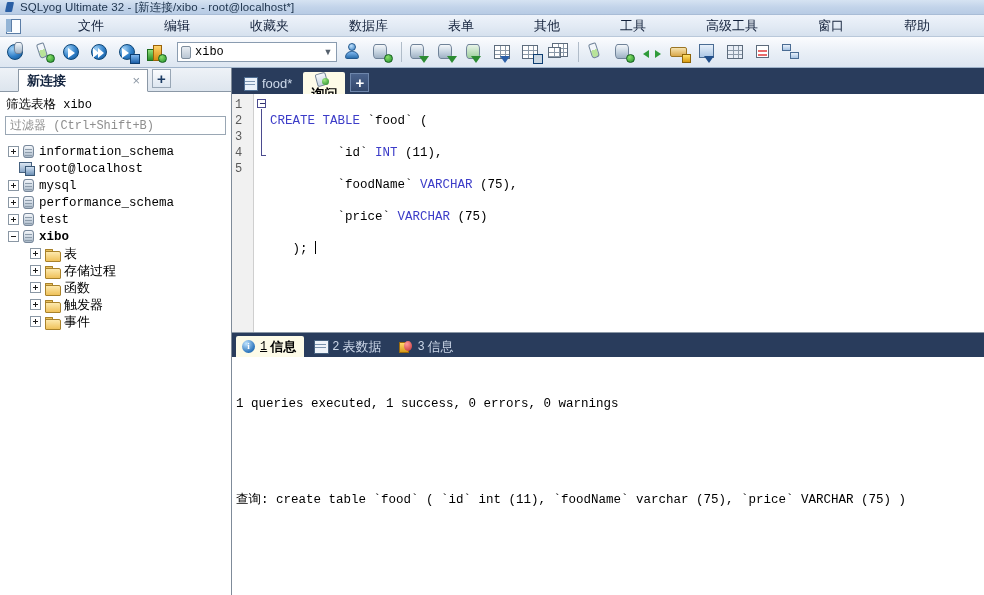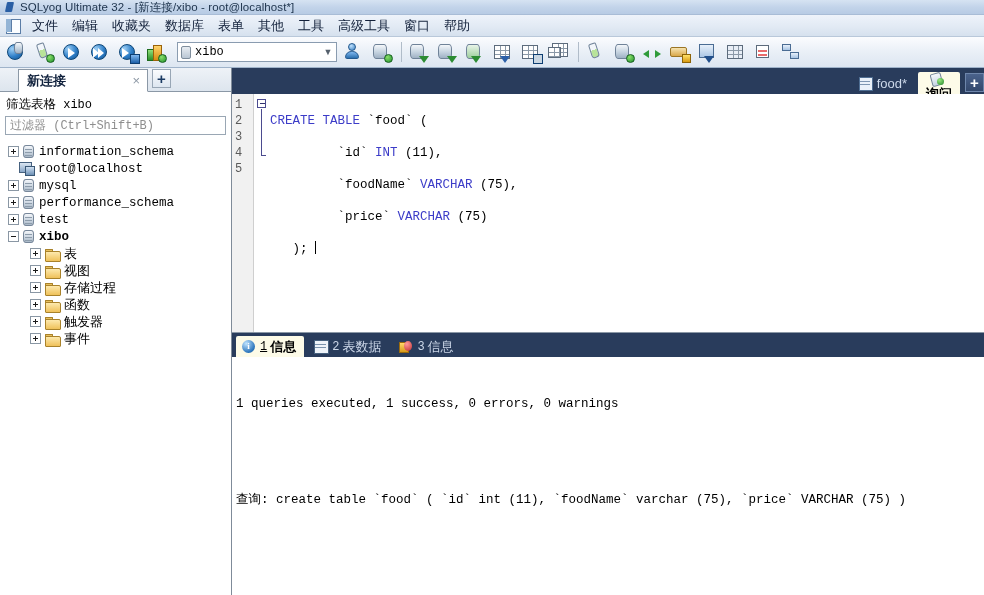--- a/index.html
+++ b/index.html
@@ -41,20 +41,21 @@
     white-space: nowrap; letter-spacing: 0.1px;
   }
 
   
   .menubar {
     height: 22px;
     background: linear-gradient(to bottom, #eef3fa 0%, #e2eaf4 55%, #d6e1ee 100%);
     display: flex; align-items: center;
     border-bottom: 1px solid #b9c8da;
     padding-left: 2px;
+    gap: 46px;
   }
   .menu-appicon {
     width: 18px; height: 16px;
     margin: 0 3px 0 2px;
     position: relative; flex: none;
   }
   .menu-appicon::before {
     content:""; position:absolute; left:2px; top:1px;
     width:13px; height:13px;
     background:#fbfdff;
@@ -421,21 +422,20 @@
     background: #f3f3f3;
     min-width: 0;
   }
 
   .editor-tabstrip {
     height: 26px;
     background: #293c5c;
     display: flex; align-items: flex-end;
     padding-left: 4px;
     flex: none;
-    justify-content: flex-end;
   }
   .etab {
     height: 22px;
     display: flex; align-items: center;
     padding: 0 8px;
     margin-right: 3px;
     color: #cdd9ea;
     font-size: 13px;
     border-radius: 2px 2px 0 0;
     position: relative;
@@ -839,25 +839,20 @@
         <div class="tnode lvl1">
           <span class="expander"></span>
           <span class="icon-db"></span>
           <span class="tlabel bold">xibo</span>
         </div>
 
         <div class="tnode lvl2">
           <span class="expander plus"></span>
           <span class="icon-folder"></span>
           <span class="tlabel cjk">表</span>
-        </div>
-        <div class="tnode lvl2">
-          <span class="expander plus"></span>
-          <span class="icon-folder"></span>
-          <span class="tlabel cjk">视图</span>
         </div>
         <div class="tnode lvl2">
           <span class="expander plus"></span>
           <span class="icon-folder"></span>
           <span class="tlabel cjk">存储过程</span>
         </div>
         <div class="tnode lvl2">
           <span class="expander plus"></span>
           <span class="icon-folder"></span>
           <span class="tlabel cjk">函数</span>

